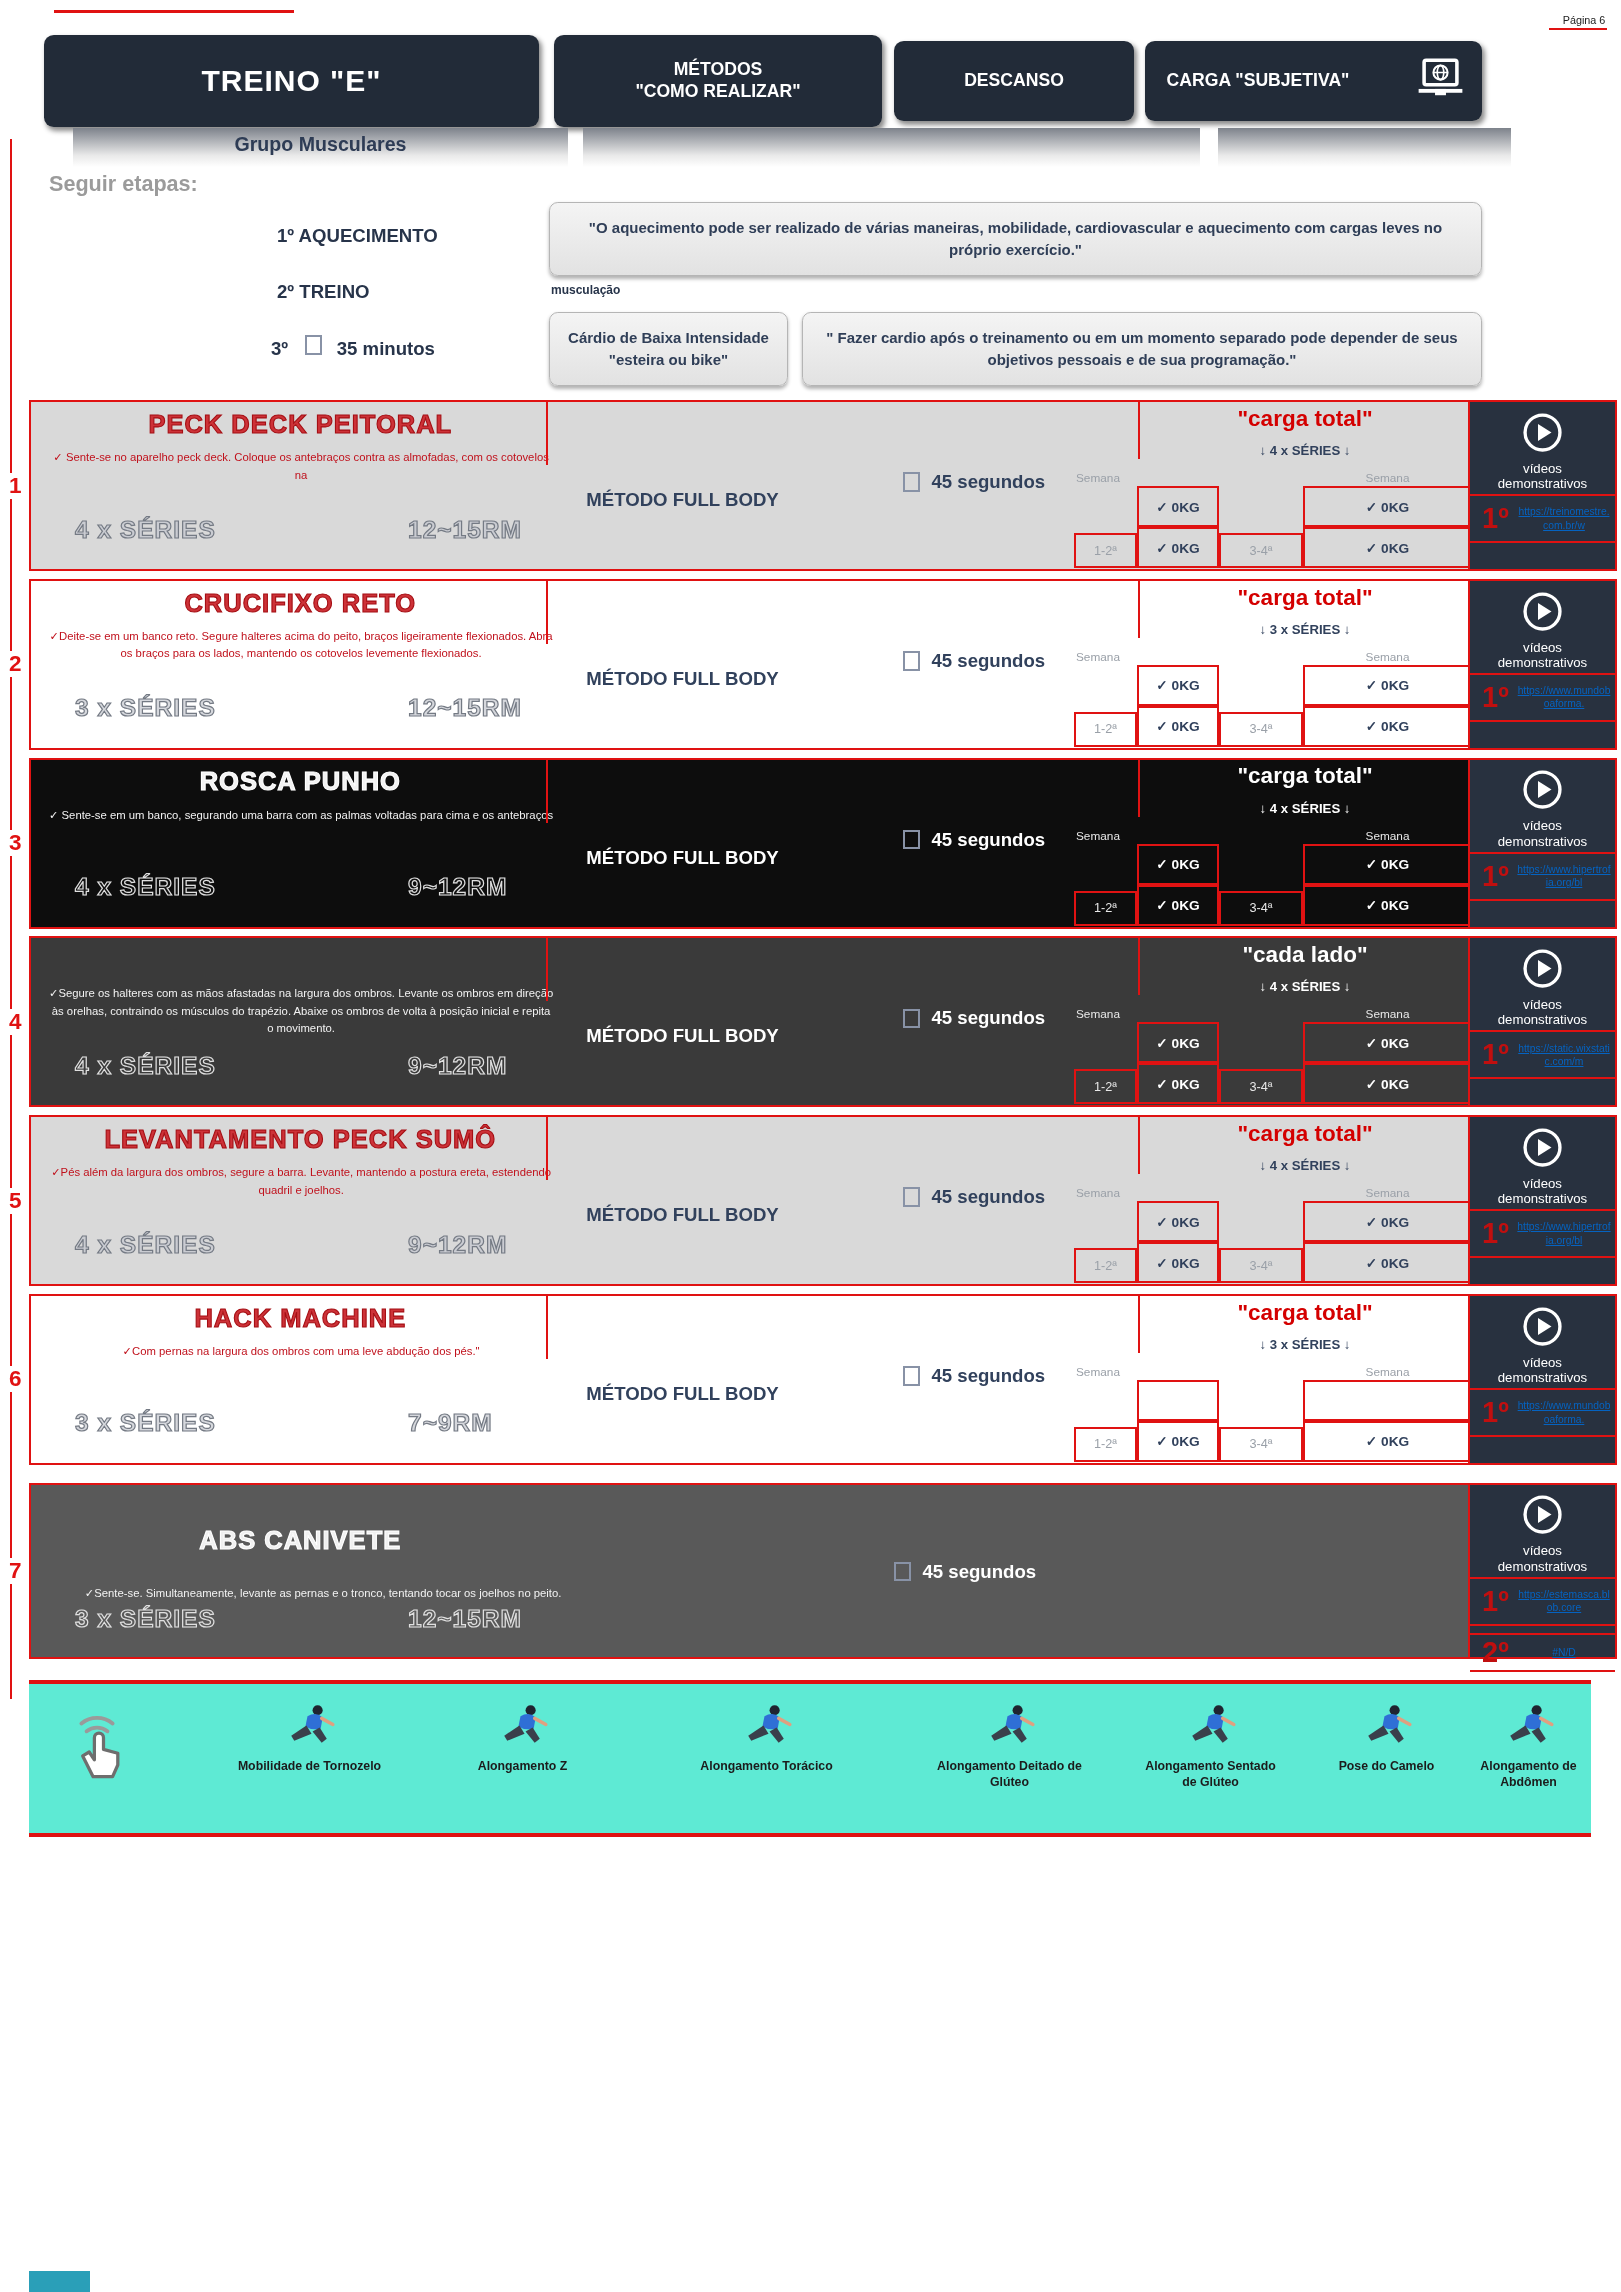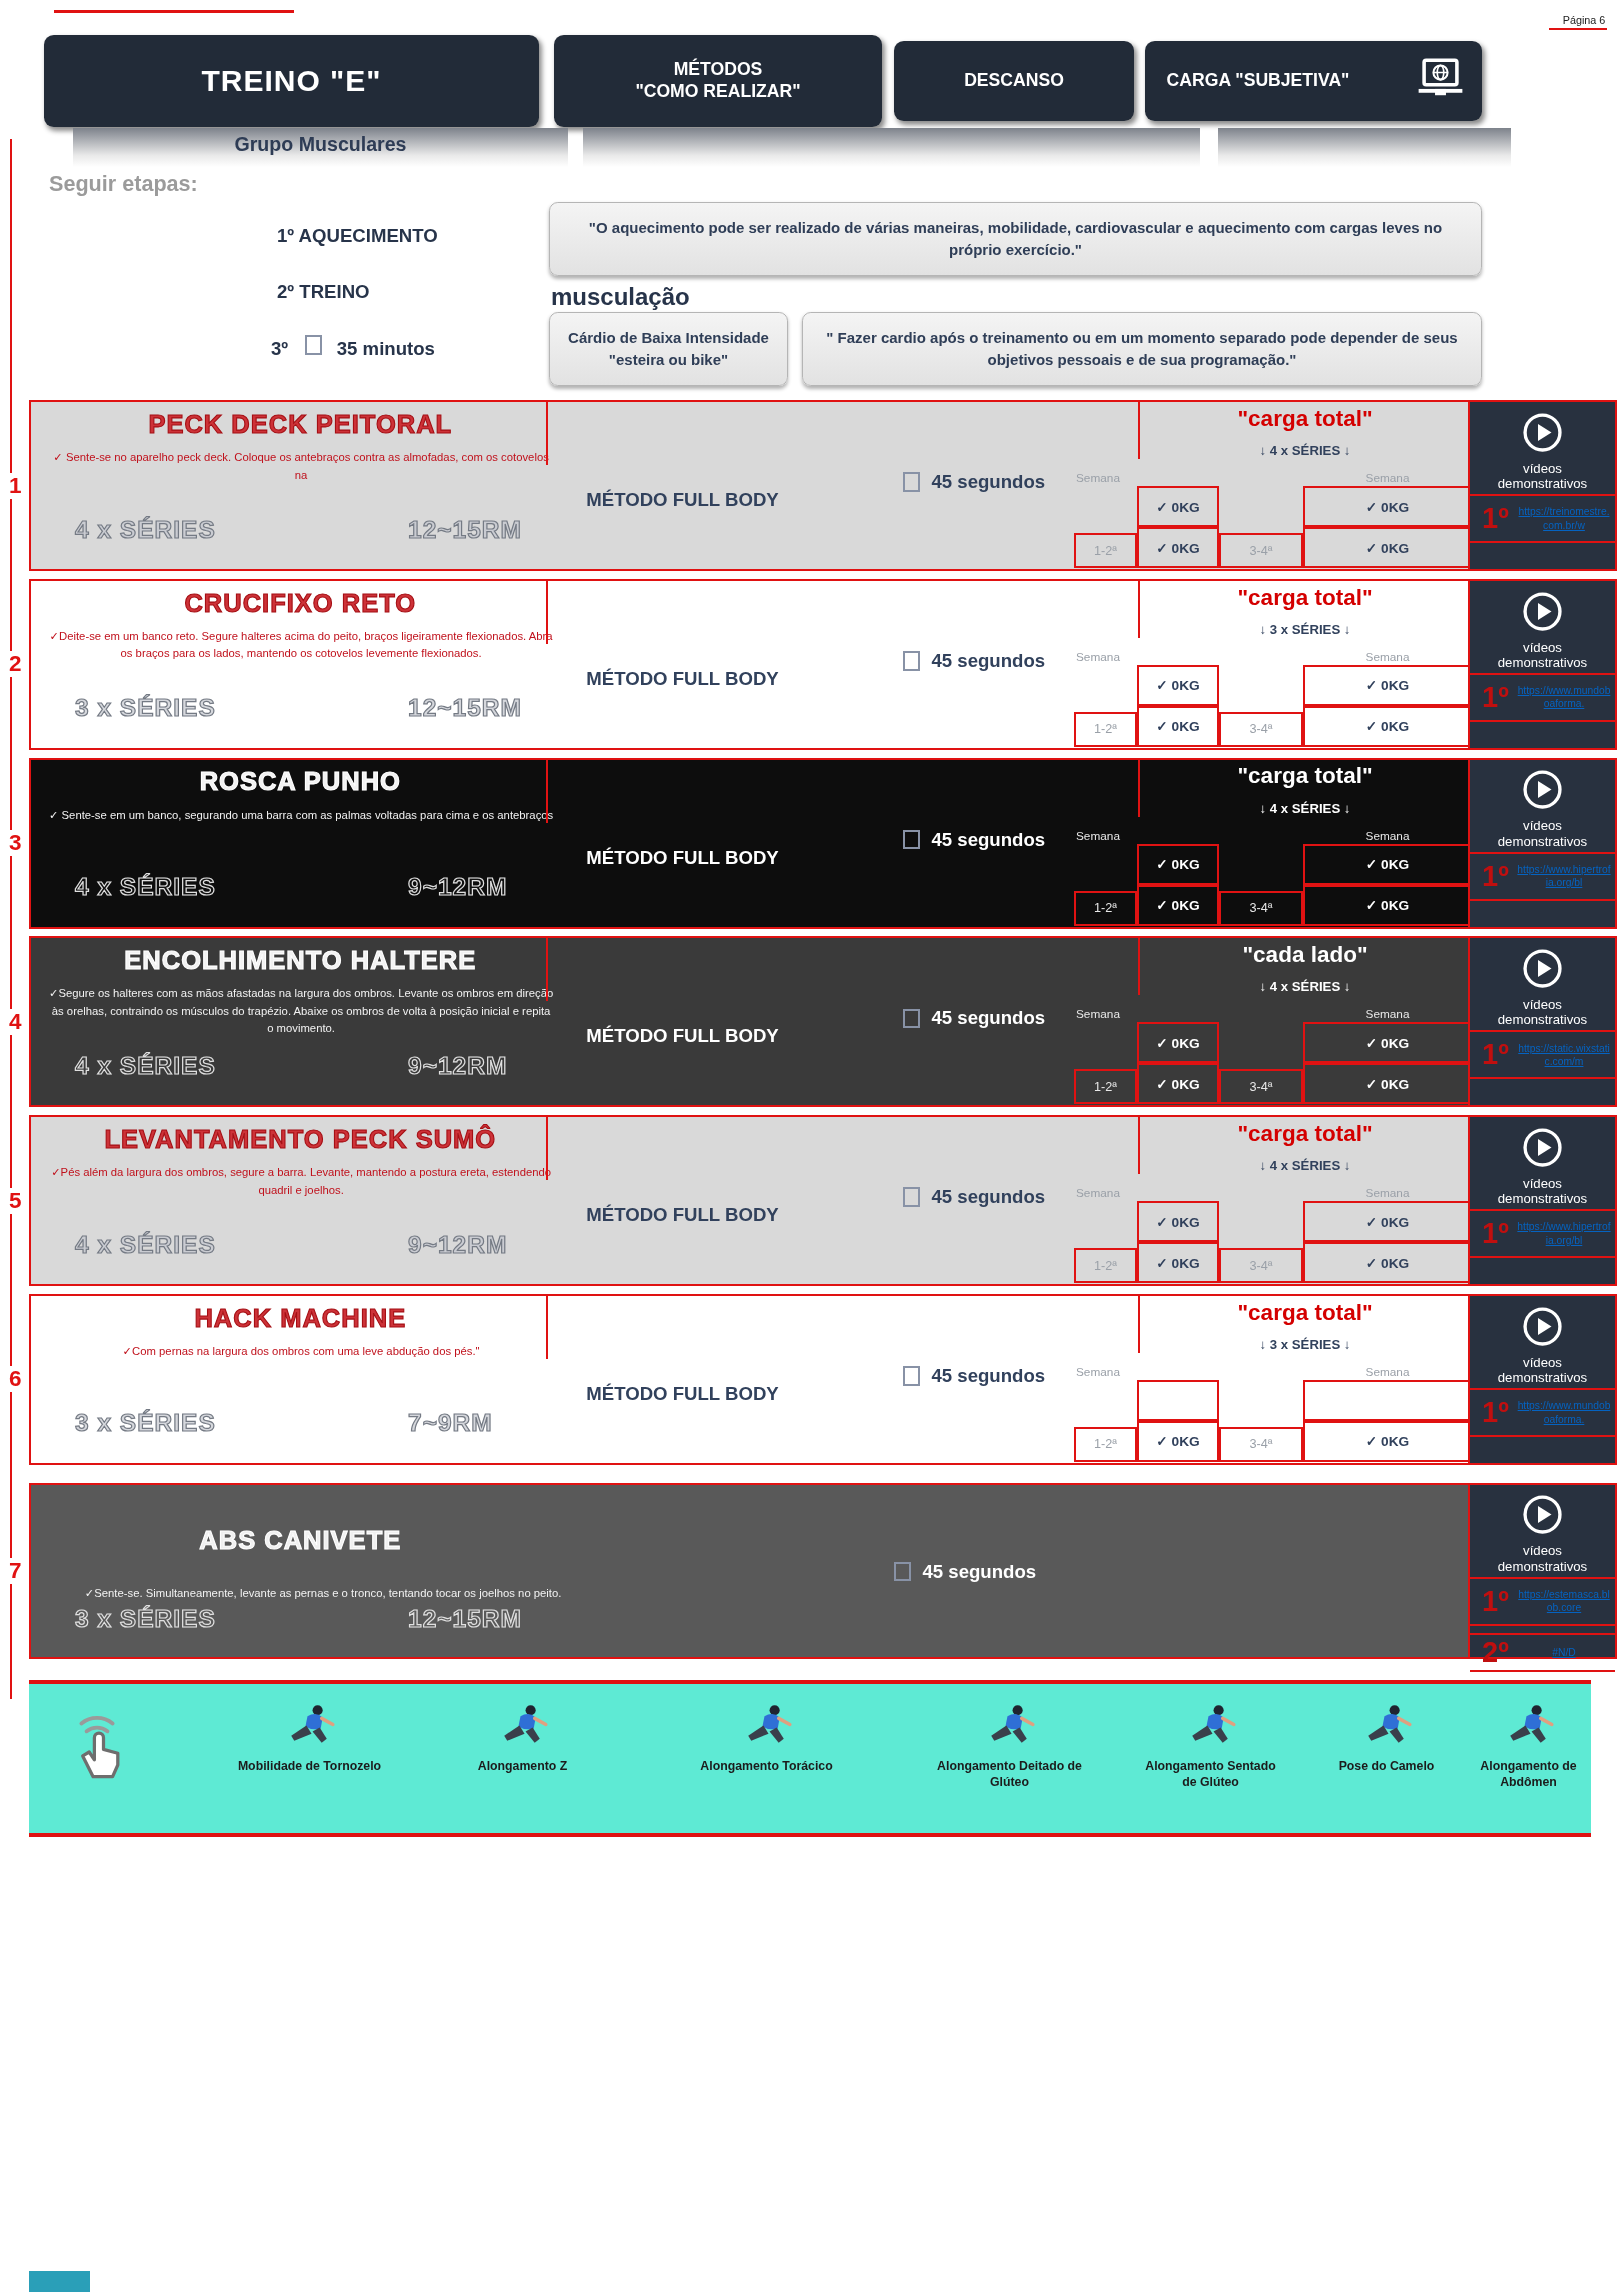--- a/index.html
+++ b/index.html
@@ -24,21 +24,21 @@
   .gstrip{position:absolute; top:128px; height:39px; background:linear-gradient(#7d828b 0%, #e9e9e9 70%, #ffffff 100%);
           display:flex; align-items:center; justify-content:center;margin-left:29px;}
   .s1{left:44px; width:495px;} .s2{left:554px; width:617px;} .s3{left:1189px; width:293px;}
   .grupo{font-size:19.6px; font-weight:bold; color:#2e3c55; padding-bottom:5.9px;}
 
   .seguir{position:absolute; left:49px; top:171px; font-size:21.6px; font-weight:bold; color:#9b9b9b;}
   .leftline{position:absolute; left:9.8px; top:139px; width:0; height:1560px; border-left:2.9px solid #e01212;}
 
   .step{position:absolute; left:277px; font-size:18.6px; font-weight:bold; color:#27344a; white-space:nowrap;}
   .st1{top:225px;} .st2{top:281px;} .st3{top:335px; left:271px;}
-  .muscu{position:absolute; left:551px; top:283px; font-size:24px; font-weight:600; color:#27344a;}
+  .muscu{position:absolute; left:551px; top:283px; font-size:12px; font-weight:600; color:#27344a;}
 
   .qbox{position:absolute; background:linear-gradient(#f4f4f4,#e2e2e2); border:1px solid #b5b5b5; border-radius:8.8px;
         box-shadow:0 2.9px 3.9px rgba(0,0,0,.3); color:#2f3e57; font-weight:bold; font-size:15px;
         display:flex; align-items:center; justify-content:center; text-align:center; box-sizing:border-box; padding:5.9px 17.6px; line-height:1.45;}
   .q1{left:549px; top:202px; width:933px; height:74px;}
   .qcardio{left:549px; top:312px; width:239px; height:74px;}
   .q2{left:802px; top:312px; width:680px; height:74px;}
 
   
   .rows{position:absolute; left:0; top:400px; width:1621px;}
@@ -292,21 +292,20 @@
           <div class="vstrip">
             <span class="ord">1º</span>
             <a class="vlink">https://www.hipertrofia.org/bl</a>
           </div>
 
         </div>
       </div>
 
       <div class="exrow" data-theme="darkgray" data-variant="standard">
         <div class="row-num">4</div>
-        <div class="ex-title">ENCOLHIMENTO HALTERE</div>
         <div class="ex-desc">✓Segure os halteres com as mãos afastadas na largura dos ombros. Levante os ombros em direção às orelhas, contraindo os músculos do trapézio. Abaixe os ombros de volta à posição inicial e repita o movimento.</div>
         <div class="ex-series">4 x SÉRIES</div>
         <div class="ex-reps">9~12RM</div>
         <div class="vdiv"></div>
         <div class="ex-method">MÉTODO FULL BODY</div>
         <div class="ex-rest">
           <span class="tofu"></span>
           <span>45 segundos</span>
         </div>
         <div class="load">

